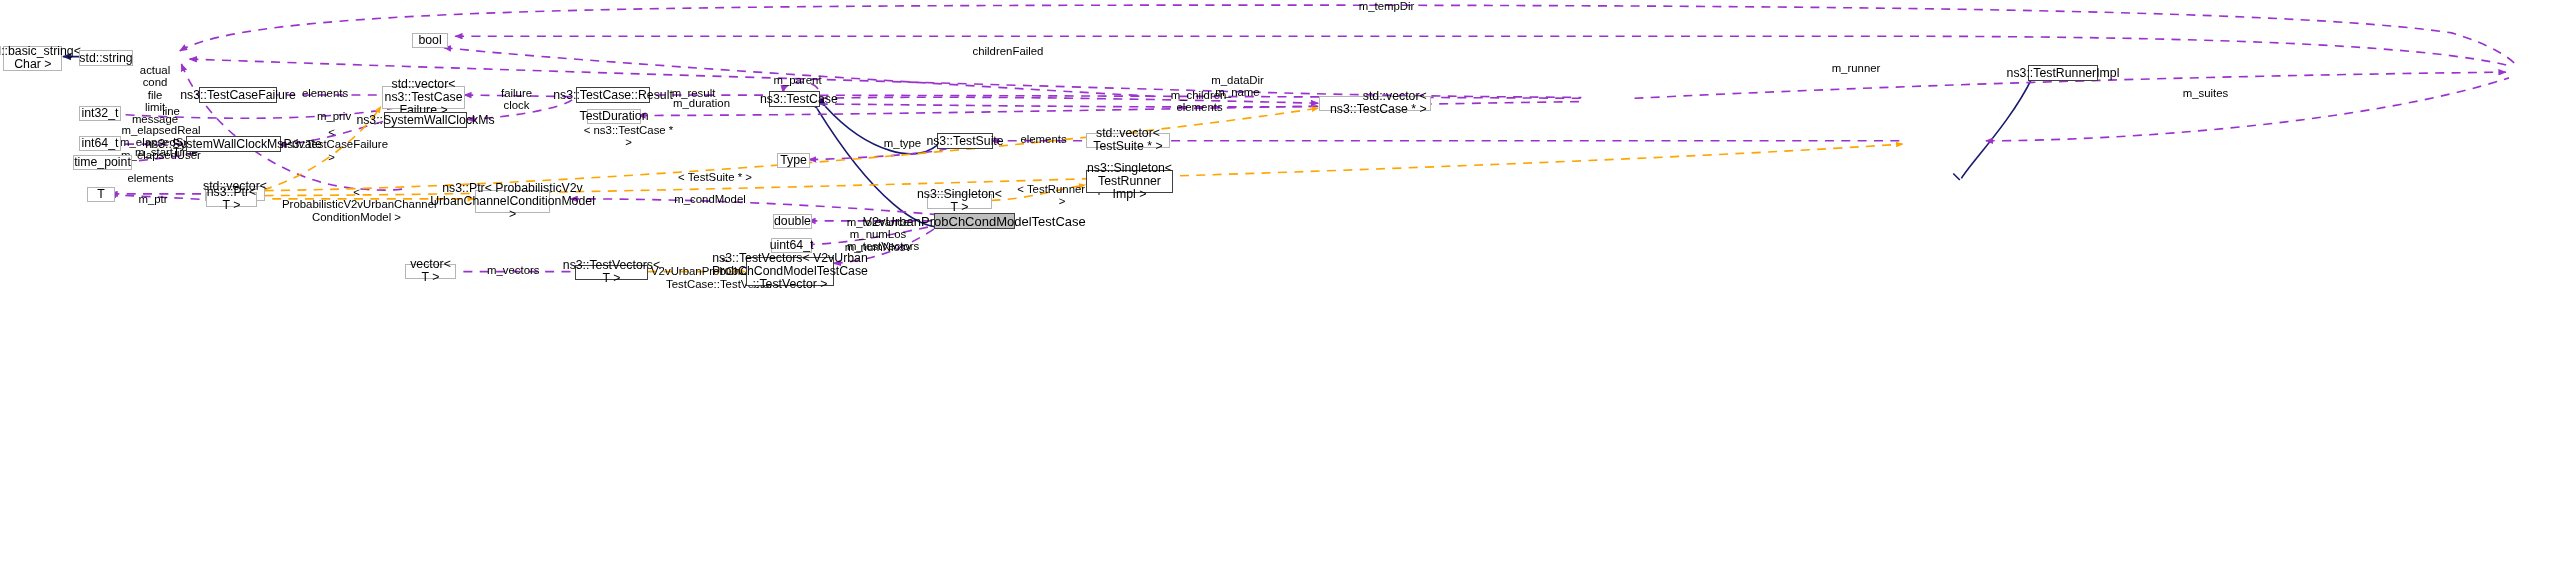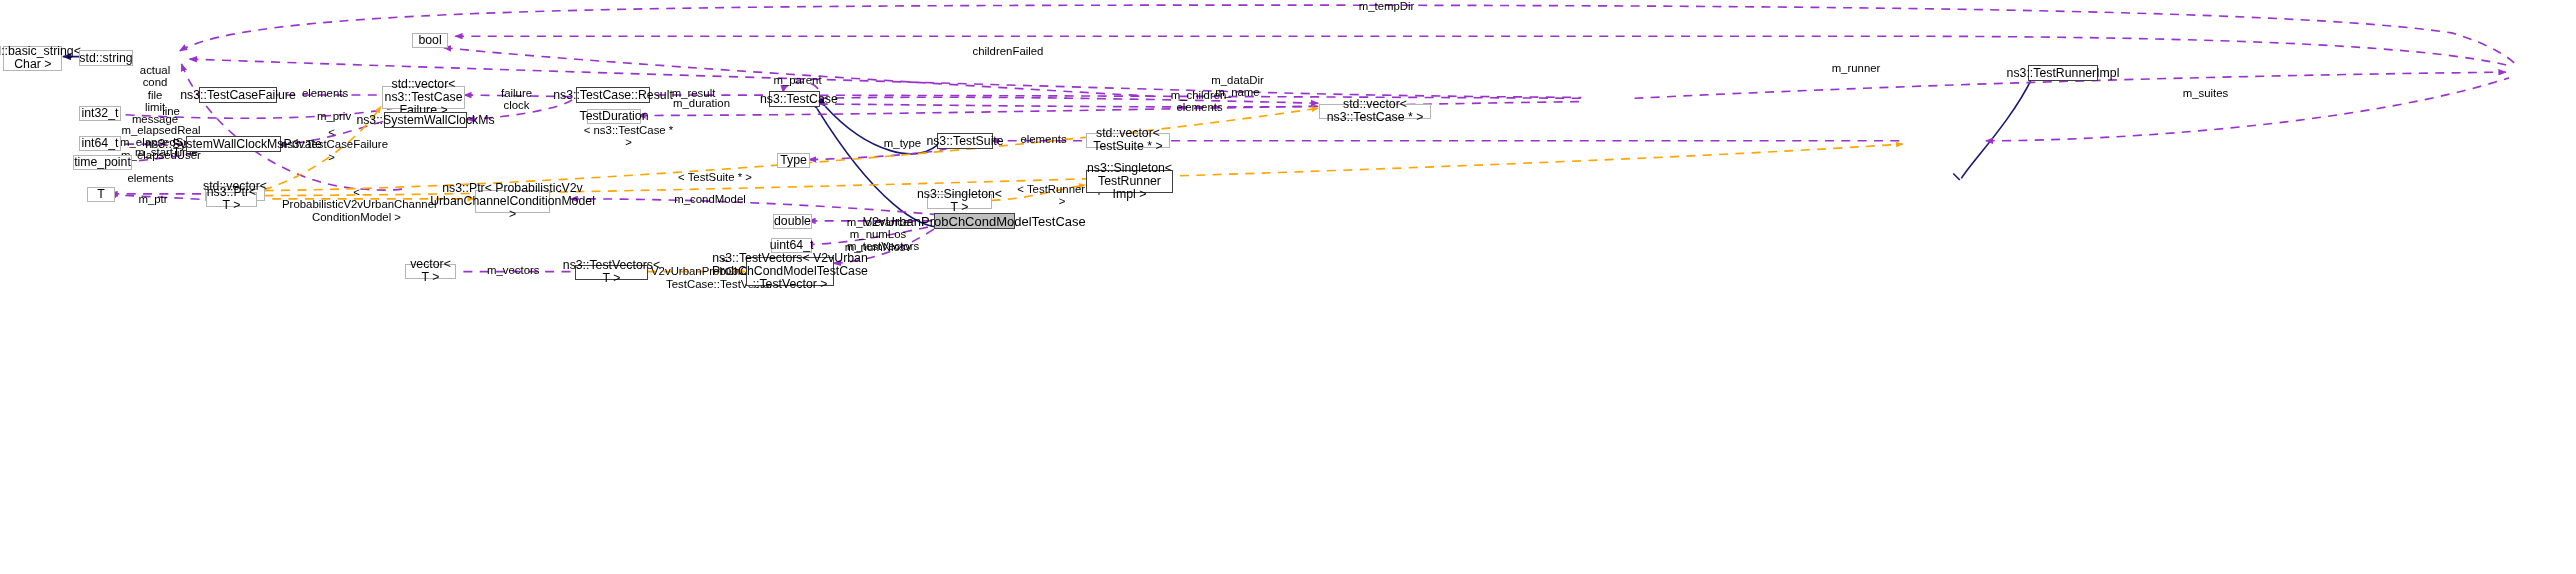--- a/index.html
+++ b/index.html
@@ -194,21 +194,21 @@
   <div class="node thin" style="left:587px; top:109px; width:54px;  height:14.7px;">TestDuration</div>
   <div class="node thin" style="left:777px; top:153px; width:33px;  height:14.7px;">Type</div>
   <div class="node thin" style="left:773px; top:214px; width:39px;  height:14.7px;">double</div>
   <div class="node thin" style="left:771px; top:238px; width:41px;  height:14.7px;">uint64_t</div>
   <div class="node thick" style="left:575px; top:265px; width:73px;  height:14.7px;">ns3::TestVectors&lt; T &gt;</div>
   <div class="node thick" style="left:746px; top:257px; width:88px; height:29px;">ns3::TestVectors&lt; V2vUrban
 ProbChCondModelTestCase
 ::TestVector &gt;</div>
 
   <div class="node thick" style="left:769px; top:91px; width:51px;  height:16.3px;padding-left:12px;">ns3::TestCase</div>
-  <div class="node thin" style="left:1319px;top:104px; width:112px; height:14.7px;">std::vector&lt; ns3::TestCase * &gt;</div>
+  <div class="node thin" style="left:1319px;top:96px; width:112px; height:14.7px;text-align:right;">std::vector&lt; ns3::TestCase * &gt;</div>
   <div class="node thick" style="left:937px;top:133px; width:56px;  height:16.3px;">ns3::TestSuite</div>
   <div class="node thin" style="left:1086px;top:133px; width:84px; height:14.7px;">std::vector&lt; TestSuite * &gt;</div>
   <div class="node thin" style="left:927px;top:194px; width:65px;  height:14.7px;">ns3::Singleton&lt; T &gt;</div>
   <div class="node thick" style="left:1086px;top:170px; width:87px; height:23px;">ns3::Singleton&lt; TestRunner
 Impl &gt;</div>
   <div class="node current" style="left:934px;top:213px; width:81px;  height:16.3px; font-size:13px;">V2vUrbanProbChCondModelTestCase</div>
   <div class="node thick" style="left:2028px;top:65px;  width:70px;  height:16.3px;">ns3::TestRunnerImpl</div>
 
   <div class="edge-label" style="left:1358px; top:0px;   width:57px;">m_tempDir</div>
   <div class="edge-label" style="left:969px; top:45px;  width:78px;">childrenFailed</div>

